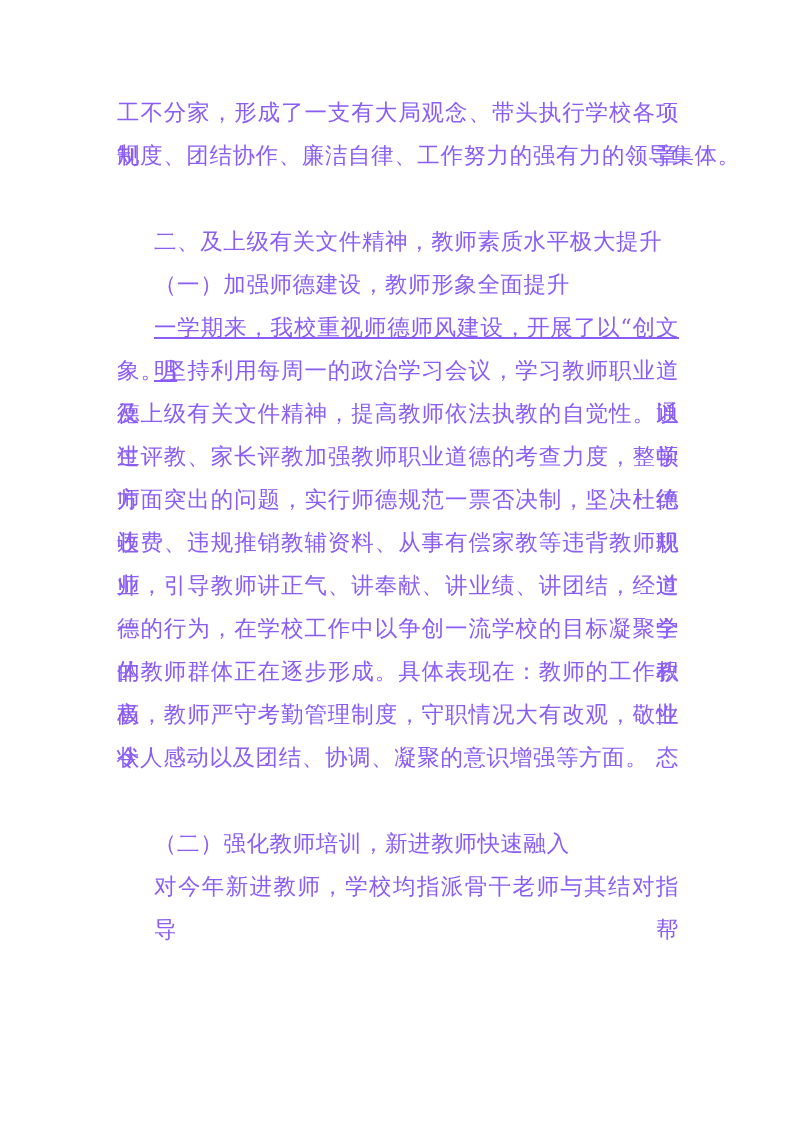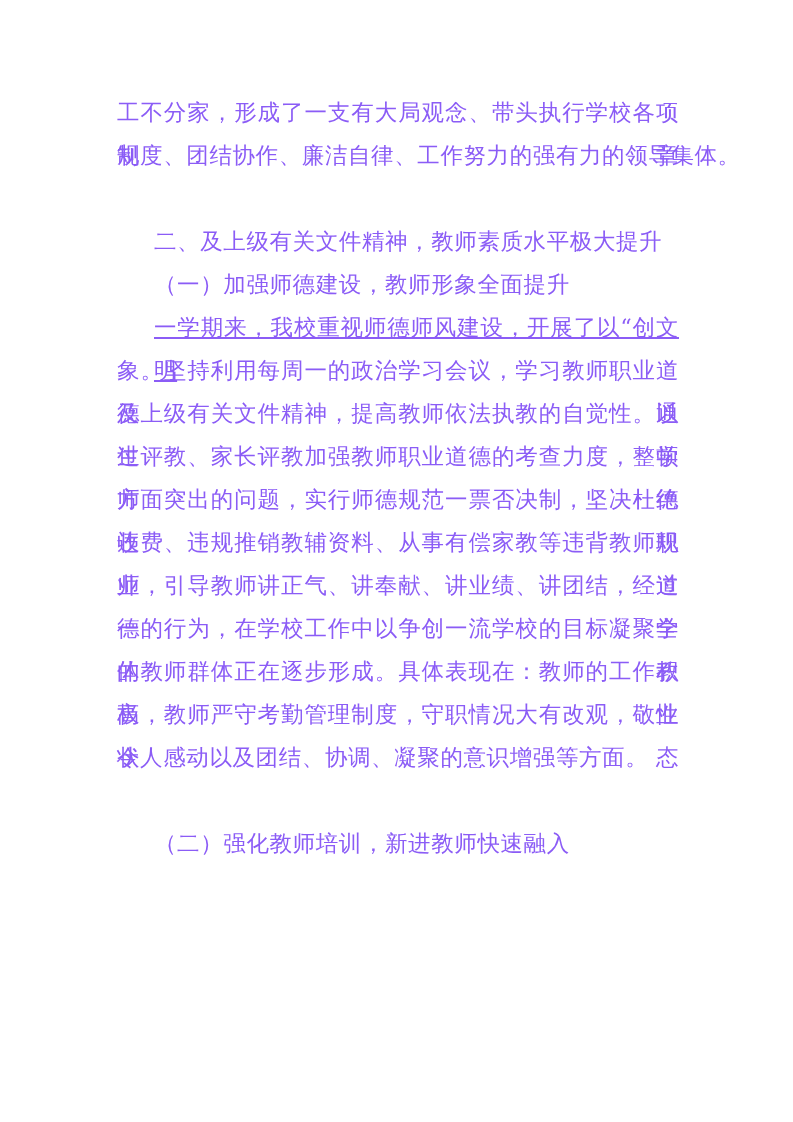--- a/index.html
+++ b/index.html
@@ -72,15 +72,16 @@
     <div class="line justify">师，引导教师讲正气、讲奉献、讲业绩、讲团结，经过一学</div>
     <div class="line justify">德的行为，在学校工作中以争创一流学校的目标凝聚全体教</div>
     <div class="line justify">的教师群体正在逐步形成。具体表现在：教师的工作积极性</div>
     <div class="line justify">高，教师严守考勤管理制度，守职情况大有改观，敬业状态</div>
     <div class="line last">令人感动以及团结、协调、凝聚的意识增强等方面。</div>
 
     <div class="spacer"></div>
 
     <div class="line last" style="padding-left:37px;">（二）强化教师培训，新进教师快速融入</div>
 
+    <div class="line justify" style="padding-left:37px;">对今年新进教师，学校均指派骨干老师与其结对指导帮</div>
 
   </div>
 </div>
 
 </body></html>

